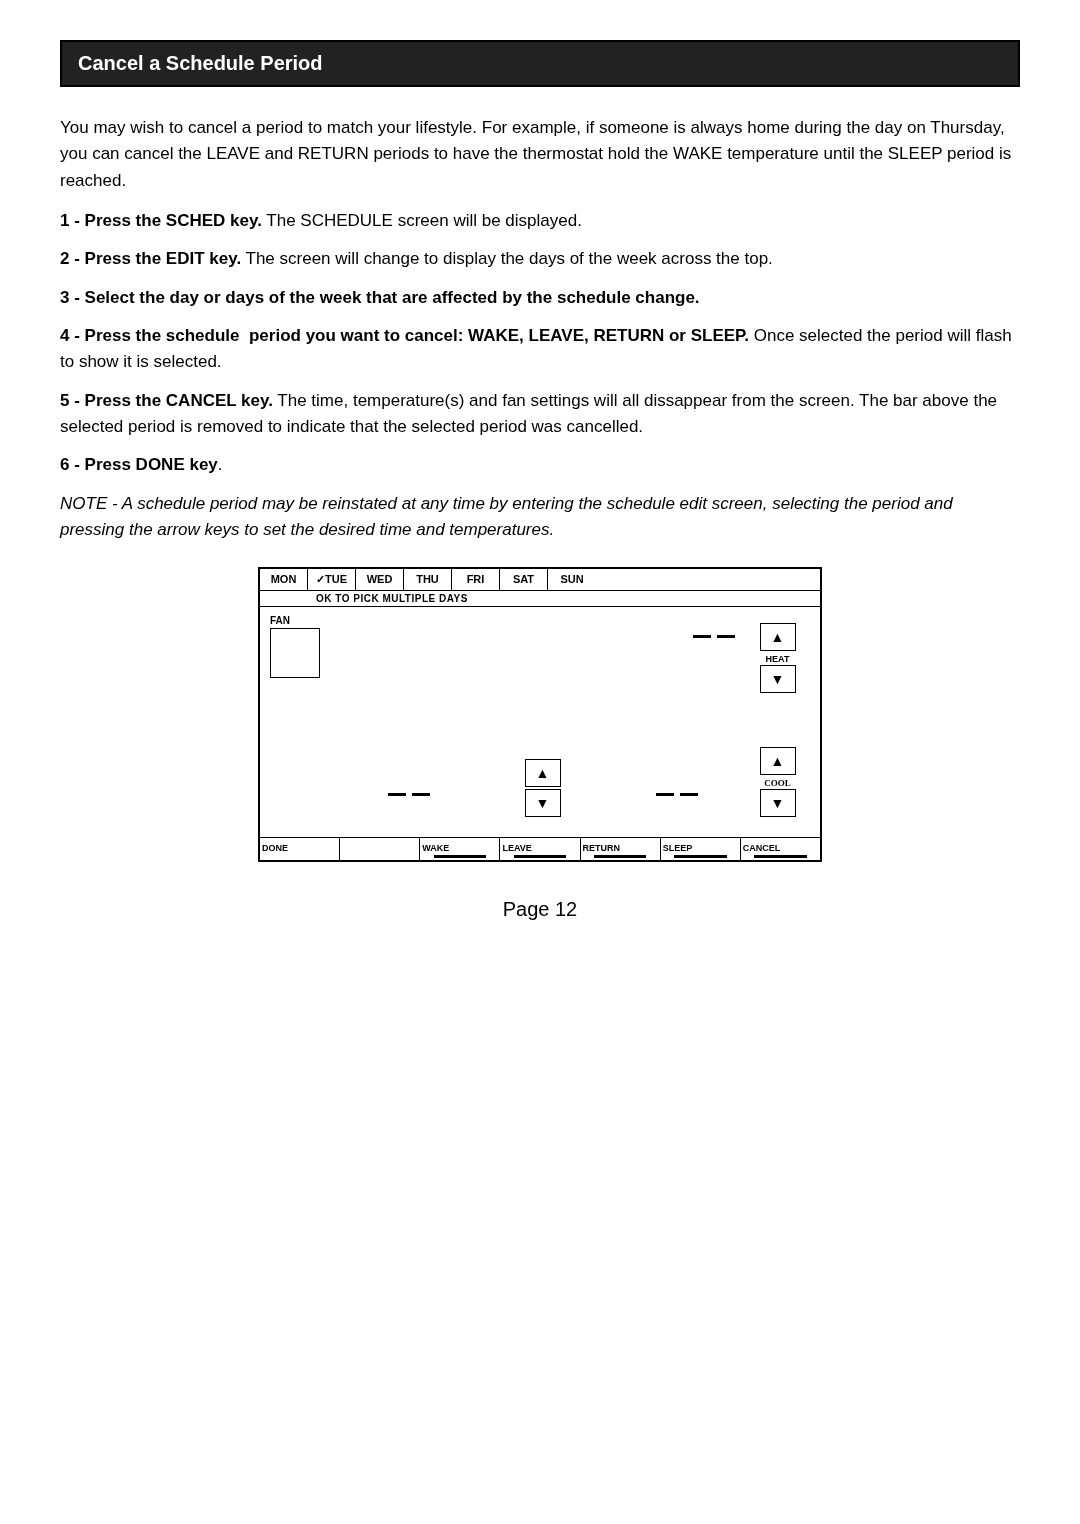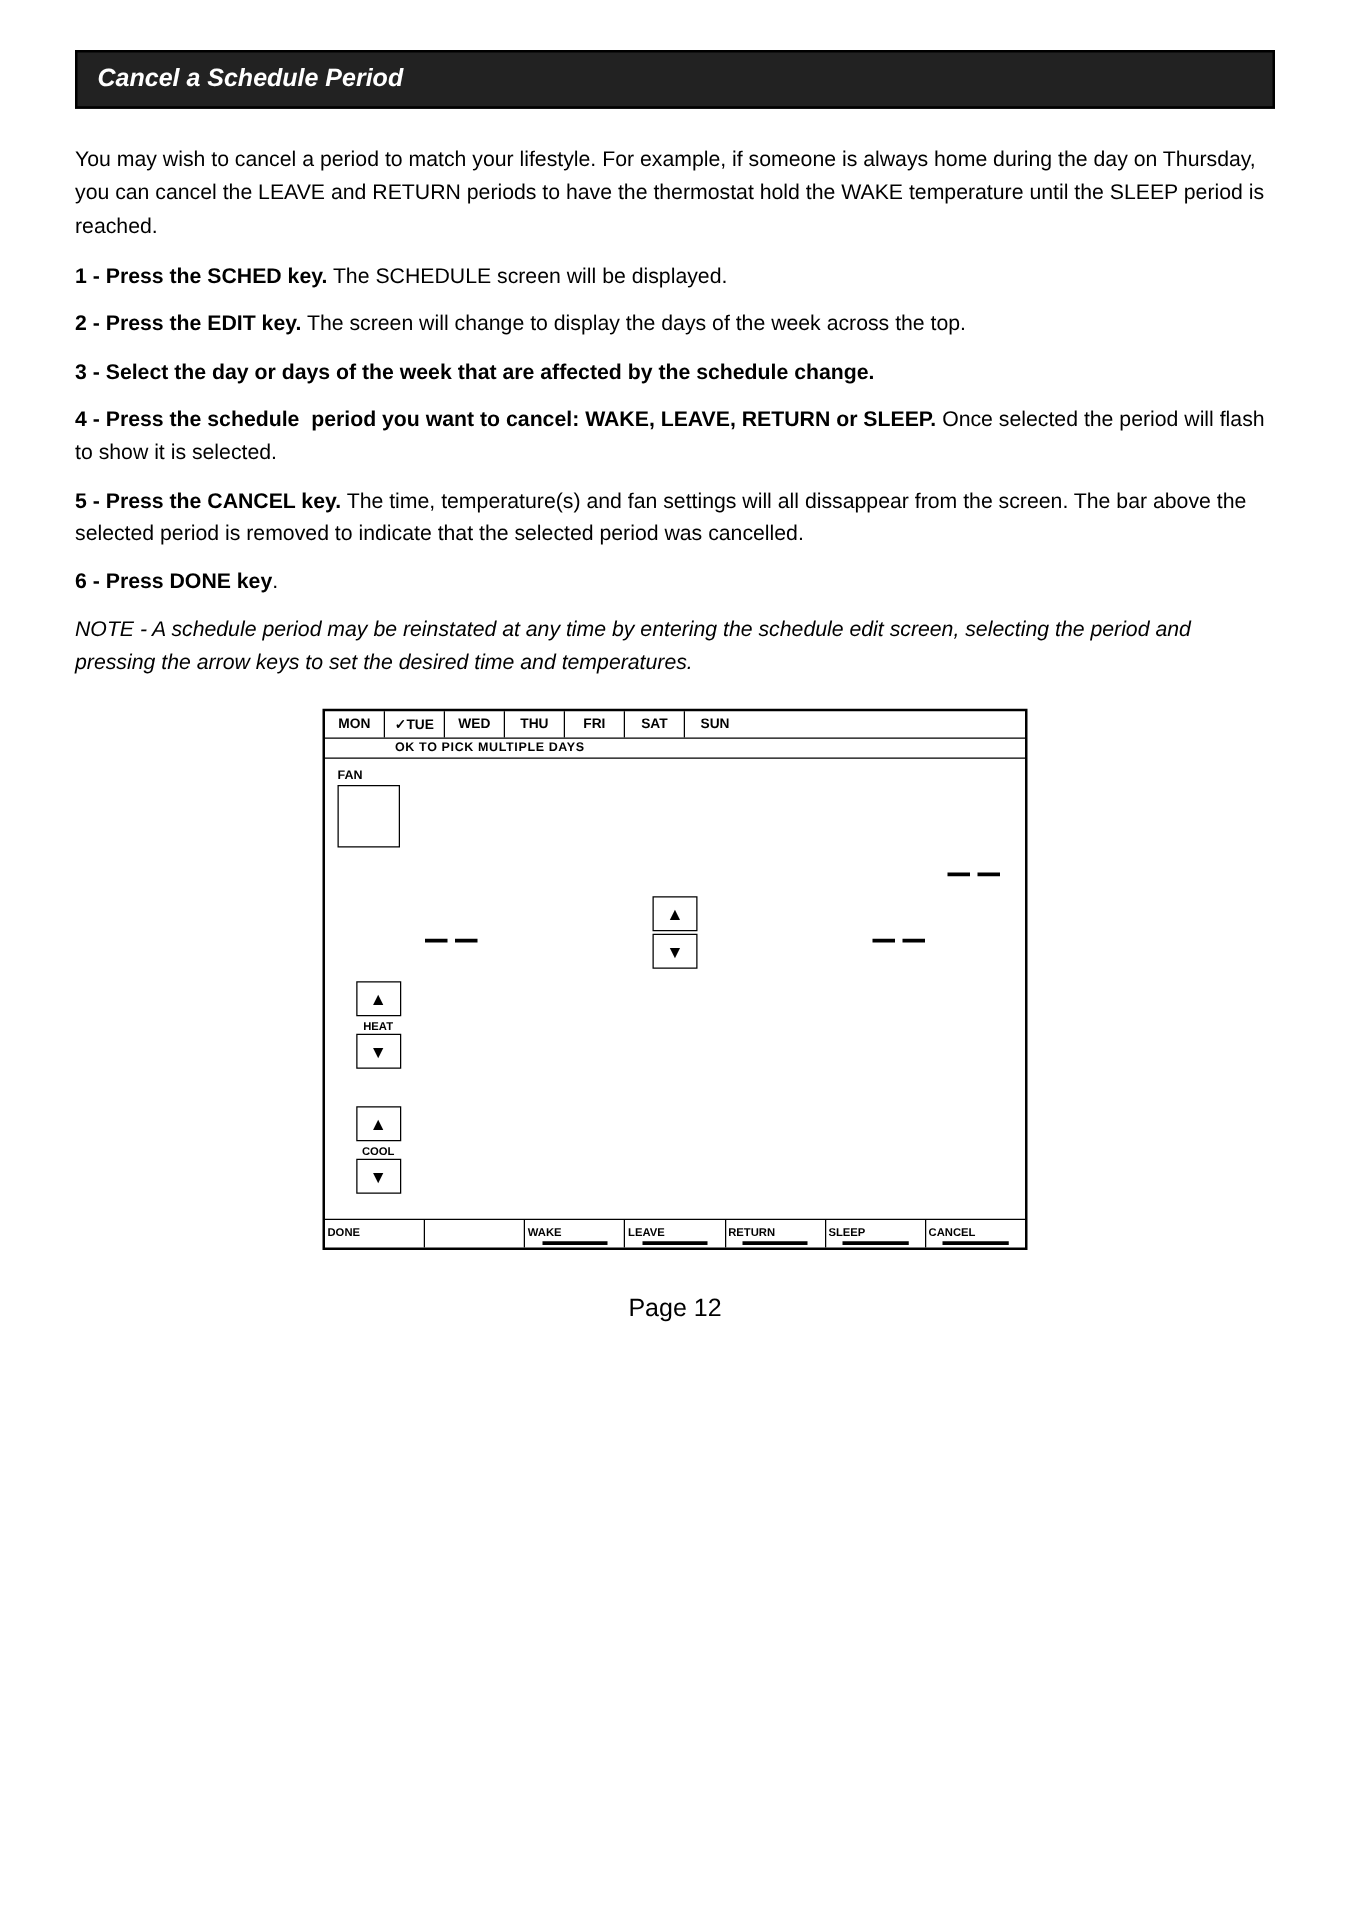--- a/index.html
+++ b/index.html
@@ -14,21 +14,20 @@
     }
 
     .page-title-bar {
       background: #222;
       color: #fff;
       font-size: 20px;
       font-weight: bold;
       padding: 10px 16px;
       margin-bottom: 28px;
       border: 2px solid #000;
-      font-style: italic;
     }
 
     .body-text {
       margin-bottom: 14px;
       line-height: 1.55;
     }
 
     .step {
       margin-bottom: 12px;
       line-height: 1.55;
@@ -80,21 +79,21 @@
       font-size: 10px;
       font-weight: bold;
       padding: 2px 0 2px 56px;
       border-bottom: 1.5px solid #000;
       letter-spacing: 0.5px;
     }
 
     
     .therm-body {
       display: flex;
-      flex-direction: column;
+      flex-direction: row;
       padding: 8px 10px;
       min-height: 220px;
       position: relative;
     }
 
     
     .left-col {
       display: flex;
       flex-direction: column;
       align-items: flex-start;
@@ -173,20 +172,21 @@
       display: flex;
       flex-direction: column;
       align-items: center;
     }
 
     .cool-label {
       font-size: 9px;
       font-weight: bold;
       text-align: right;
       margin: 1px 0;
+      font-family: Liberation Serif, serif;
     }
 
     
     .bottom-btn-row {
       display: flex;
       border-top: 1.5px solid #000;
       margin-top: 10px;
     }
 
     .bottom-btn {

